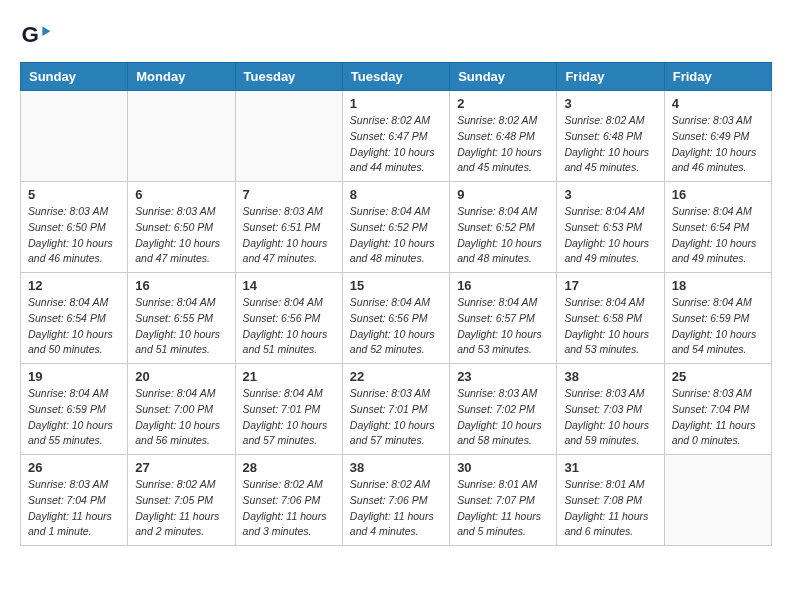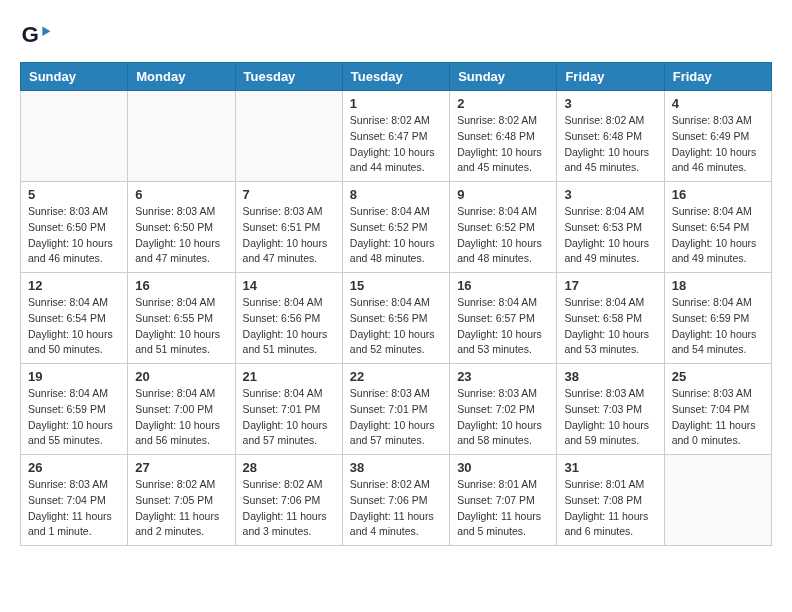--- a/index.html
+++ b/index.html
@@ -69,20 +69,21 @@
       font-size: 13px;
       font-weight: bold;
       color: #333;
       display: block;
       margin-bottom: 2px;
     }
     .cell-content {
       font-size: 10.5px;
       line-height: 1.5;
       color: #333;
+      font-style: italic;
     }
   </style>
 </head>
 <body>
 
 <div class="header">
   <div class="logo">
     <svg class="logo-icon" viewBox="0 0 40 40">
       <text x="2" y="28" font-size="28" font-weight="bold" fill="#1a1a2e">G</text>
       <polygon points="28,8 38,14 28,20" fill="#2980b9"></polygon>

